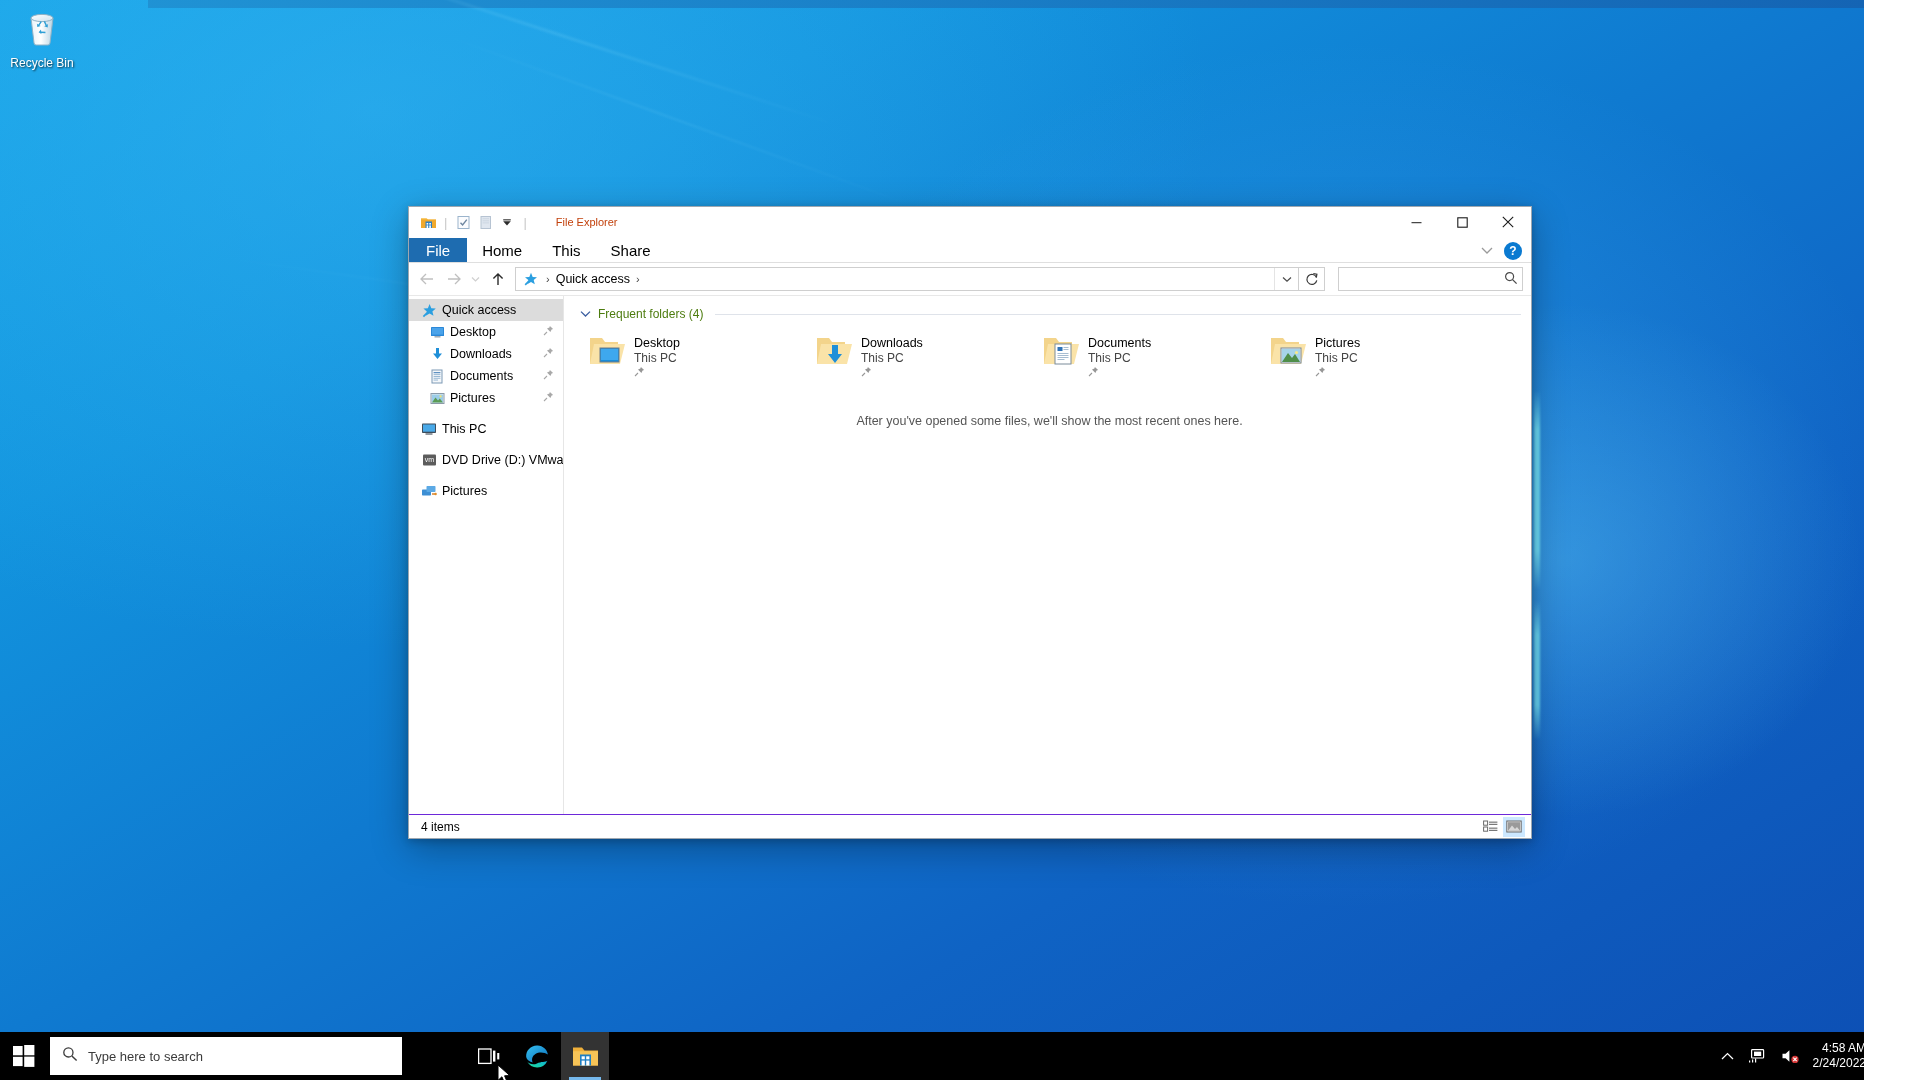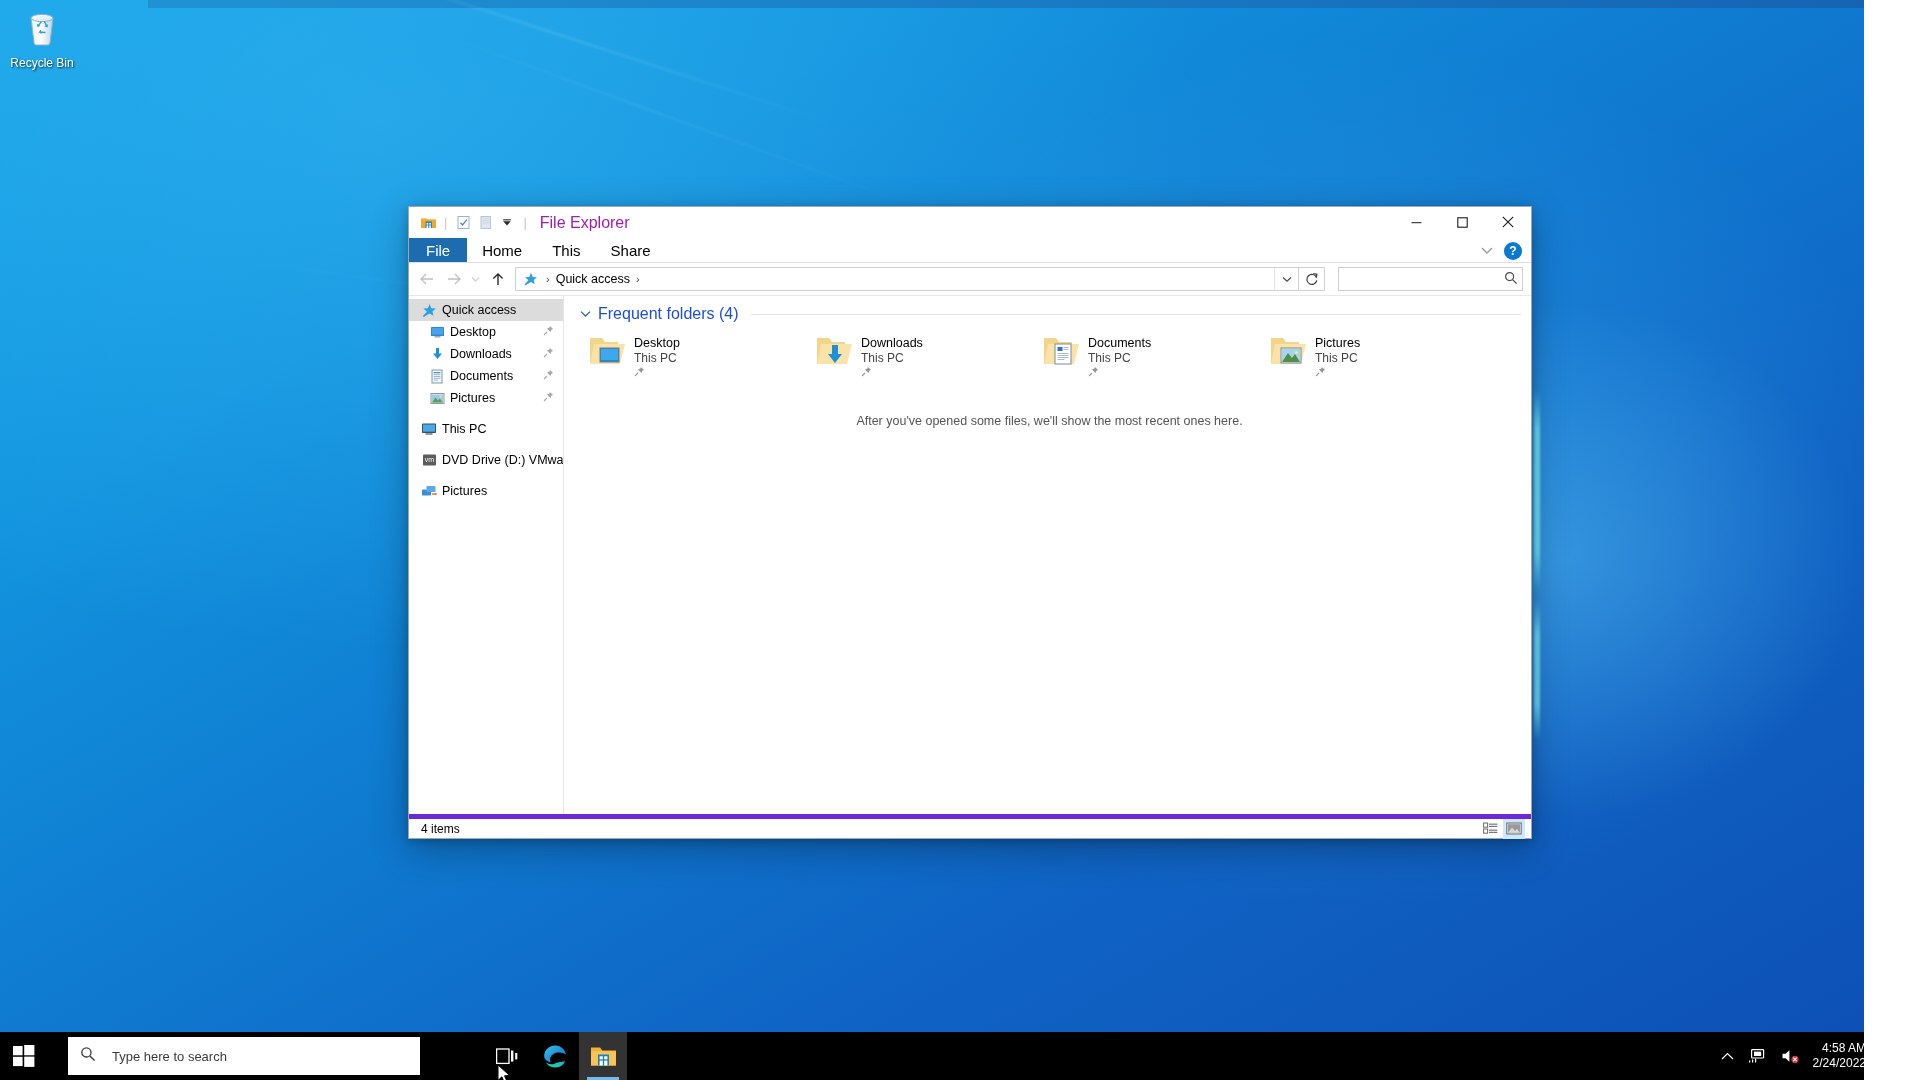--- a/index.html
+++ b/index.html
@@ -78,21 +78,21 @@
     height: 31px; background: #fff; display: flex; align-items: center;
     padding-left: 8px; position: relative; flex: none;
   }
   .qat { display: flex; align-items: center; gap: 0px; }
   .qat-sep { color: #c8c8c8; margin: 0 5px; font-size: 13px; }
   .qat-btn {
     width: 22px; height: 22px; display: flex; align-items: center; justify-content: center;
     cursor: default;
   }
   .title-text {
-    margin-left: 8px; font-size: 16px; color: #a21caf; line-height: 1;
+    margin-left: 24px; font-size: 11px; color: #c2410c; line-height: 1;
     font-family: "Liberation Sans", sans-serif;
   }
   .wincontrols { position: absolute; right: 0; top: 0; display: flex; }
   .wc {
     width: 46px; height: 30px; display: flex; align-items: center; justify-content: center;
     cursor: default;
   }
   .wc svg { display: block; }
 
   
@@ -169,61 +169,61 @@
   .nav-gap { height: 9px; }
 
   .content {
     flex: 1; background: #fff; overflow: hidden; position: relative;
     padding: 0 10px 0 14px;
   }
   .group-header {
     display: flex; align-items: center; gap: 6px; padding-top: 10px; height: 26px;
   }
   .group-chevron { width: 14px; display: flex; align-items: center; justify-content: center; cursor: default; }
-  .group-title { font-size: 16px; color: #1d4ed8; white-space: nowrap; font-family: "Liberation Sans", sans-serif; }
+  .group-title { font-size: 12px; color: #4d7c0f; white-space: nowrap; font-family: "Liberation Sans", sans-serif; }
   .group-rule { flex: 1; height: 1px; background: #dfe3ea; margin-left: 6px; }
 
   .tiles { display: flex; padding-top: 8px; }
   .tile {
     width: 227px; height: 56px; display: flex; align-items: flex-start;
     padding: 2px 4px; cursor: default;
   }
   .tile-icon { width: 52px; flex: none; display: flex; align-items: center; justify-content: center; padding-top: 2px; }
   .tile-text { padding-top: 4px; min-width: 0; }
   .tile-name { font-size: 12.5px; color: #000; line-height: 15px; white-space: nowrap; }
   .tile-sub { font-size: 12px; color: #444; line-height: 15px; white-space: nowrap; }
   .tile-pin { margin-top: 1px; opacity: .8; }
 
   .recent-empty {
     text-align: center; color: #555; font-size: 12.5px; padding-top: 28px;
   }
 
   
   .statusbar {
-    height: 24px; flex: none; border-top: 5px solid #6d28d9; background: #fff;
+    height: 24px; flex: none; border-top: 1px solid #6d28d9; background: #fff;
     display: flex; align-items: center; padding: 0 6px 0 12px; justify-content: space-between;
   }
   .status-text { font-size: 12px; color: #000; }
   .view-toggles { display: flex; align-items: center; gap: 2px; }
   .view-btn {
     width: 22px; height: 20px; display: flex; align-items: center; justify-content: center; cursor: default;
   }
   .view-btn.active { background: #cce8ff; }
 
   
   #taskbar {
     position: absolute; left: 0; bottom: 0; width: 1920px; height: 48px;
     background: #000000; display: flex; align-items: center; z-index: 50;
   }
   .start-btn {
     width: 48px; height: 48px; display: flex; align-items: center; justify-content: center; cursor: default;
   }
   .tb-search {
-    width: 352px; height: 38px; background: #ffffff; margin-left: 20px;
-    display: flex; align-items: center; padding-left: 12px; gap: 16px; cursor: text;
+    width: 352px; height: 38px; background: #ffffff; margin-left: 2px;
+    display: flex; align-items: center; padding-left: 12px; gap: 10px; cursor: text;
   }
   .tb-search-text { font-size: 13px; color: #3b3b3b; font-family: "Liberation Sans", sans-serif; }
   .tb-btn {
     width: 48px; height: 48px; display: flex; align-items: center; justify-content: center;
     cursor: default; position: relative;
   }
   .tb-app {
     width: 48px; height: 48px; display: flex; align-items: center; justify-content: center;
     cursor: default; position: relative;
   }

